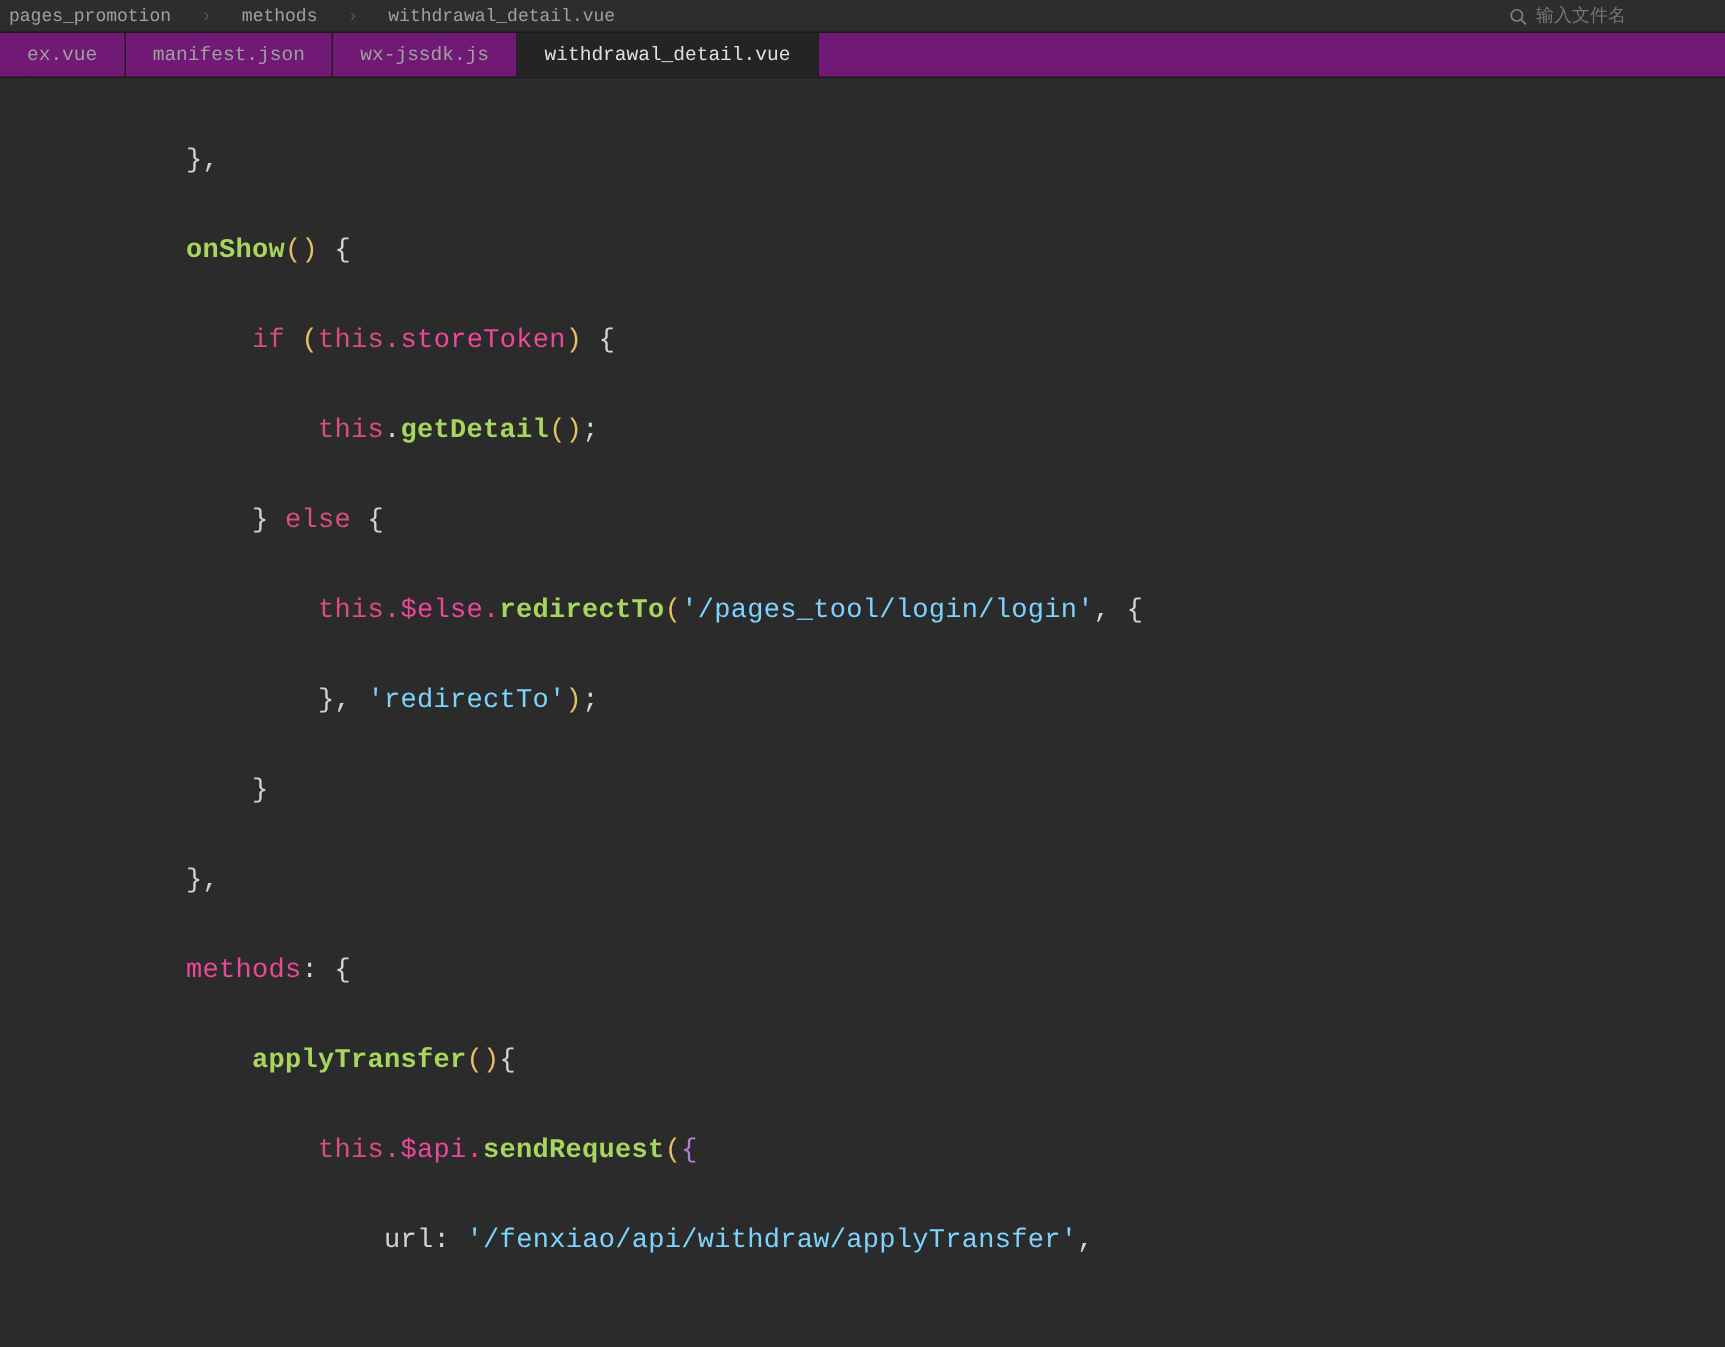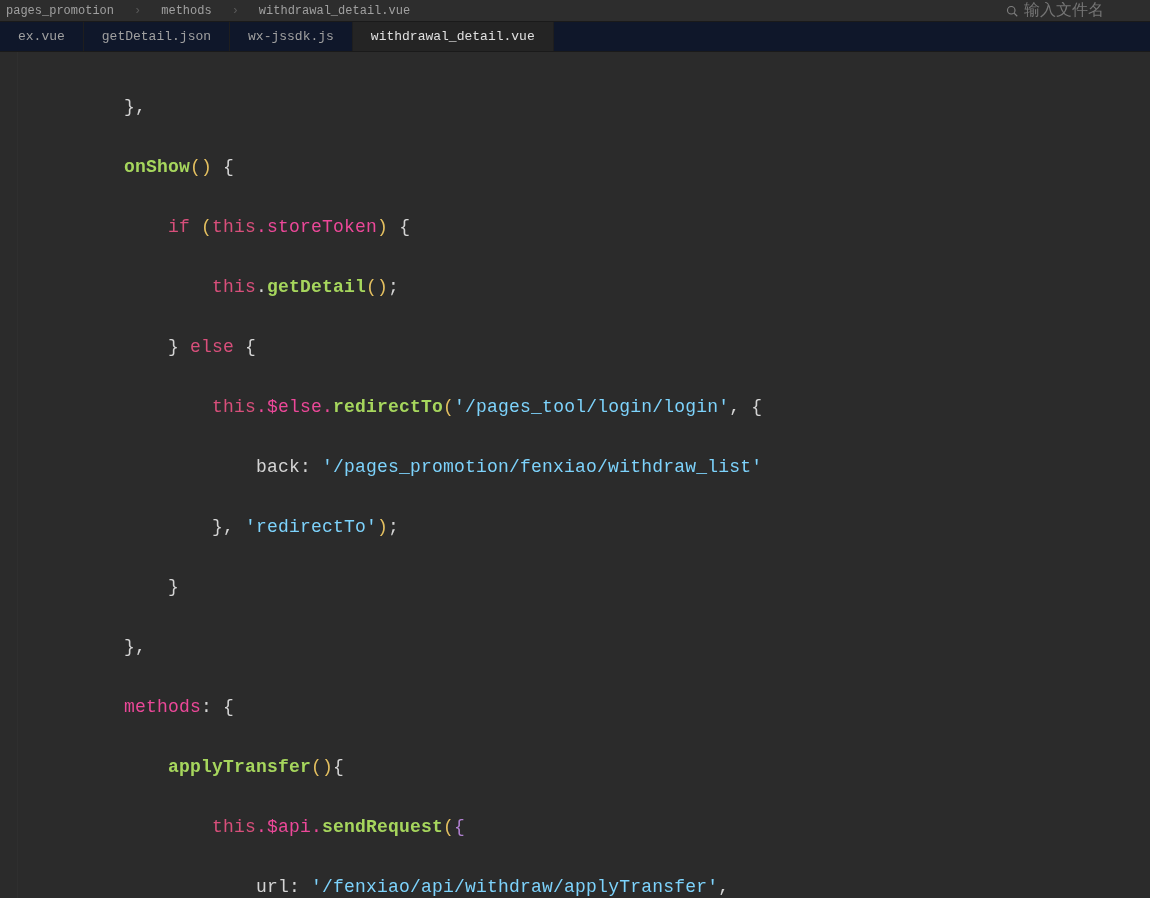--- a/index.html
+++ b/index.html
@@ -21,28 +21,28 @@
     font-size: 12px;
     color: #a0a0a0;
   }
   .breadcrumb { display: flex; align-items: center; gap: 20px; }
   .crumb { color: #a0a0a0; }
   .crumb-sep { color: #5a5a5a; }
   .topbar-spacer { flex: 1; }
   .search-area { display: flex; align-items: center; gap: 6px; color: #808080; }
   .search-input {
     background: transparent; border: none; color: #22c55e;
-    font-family: inherit; font-size: 16px; outline: none; width: 120px;
+    font-family: inherit; font-size: 12px; outline: none; width: 120px;
   }
 
   .tabbar {
     display: flex;
     align-items: stretch;
     height: 30px;
-    background: #0f172a;
+    background: #701a75;
     border-bottom: 1px solid #1a1a1a;
   }
   .tab {
     display: flex; align-items: center;
     padding: 0 18px;
     font-size: 13px;
     color: #a0a0a0;
     border-right: 1px solid #1e1e1e;
     cursor: pointer;
   }
@@ -98,35 +98,34 @@
           <circle cx="7" cy="7" r="5" stroke="#808080" stroke-width="1.5" fill="none"></circle>
           <line x1="11" y1="11" x2="15" y2="15" stroke="#808080" stroke-width="1.5"></line>
         </svg>
     </span>
     <input class="search-input" placeholder="输入文件名" style="">
   </div>
 </div>
 
 <div class="tabbar">
   <div class="tab">ex.vue</div>
-  <div class="tab">getDetail.json</div>
+  <div class="tab">manifest.json</div>
   <div class="tab">wx-jssdk.js</div>
   <div class="tab active">withdrawal_detail.vue</div>
 </div>
 
 <div class="editor">
   <div class="gutter"></div>
   <div class="code">
 <div class="line"><span class="pun">        },</span></div>
 <div class="line">        <span class="fn">onShow</span><span class="par">()</span><span class="pun"> {</span></div>
 <div class="line">            <span class="kw">if</span><span class="par"> (</span><span class="kw">this</span><span class="prop">.storeToken</span><span class="par">)</span><span class="pun"> {</span></div>
 <div class="line">                <span class="kw">this</span><span class="pun">.</span><span class="fn">getDetail</span><span class="par">()</span><span class="pun">;</span></div>
 <div class="line">            <span class="pun">}</span><span class="kw"> else </span><span class="pun">{</span></div>
 <div class="line">                <span class="kw">this</span><span class="prop">.$else.</span><span class="fn">redirectTo</span><span class="par">(</span><span class="str">'/pages_tool/login/login'</span><span class="pun">, {</span></div>
-<div class="line">                    <span class="pk">back:</span><span> </span><span class="str">'/pages_promotion/fenxiao/withdraw_list'</span></div>
 <div class="line">                <span class="pun">}, </span><span class="str">'redirectTo'</span><span class="par">)</span><span class="pun">;</span></div>
 <div class="line"><span class="pun">            }</span></div>
 <div class="line"><span class="pun">        },</span></div>
 <div class="line">        <span class="prop">methods</span><span class="pun">: {</span></div>
 <div class="line">            <span class="fn">applyTransfer</span><span class="par">()</span><span class="pun">{</span></div>
 <div class="line">                <span class="kw">this</span><span class="prop">.$api.</span><span class="fn">sendRequest</span><span class="par">(</span><span class="par2">{</span></div>
 <div class="line">                    <span class="pk">url:</span><span> </span><span class="str">'/fenxiao/api/withdraw/applyTransfer'</span><span class="pun">,</span></div>
 
 
 

